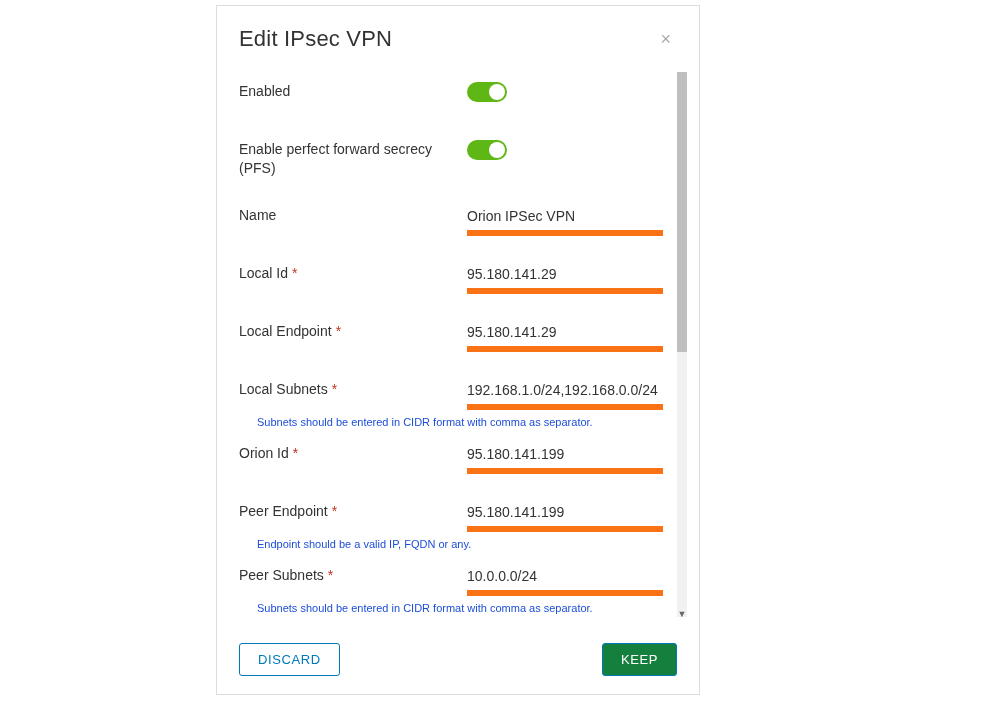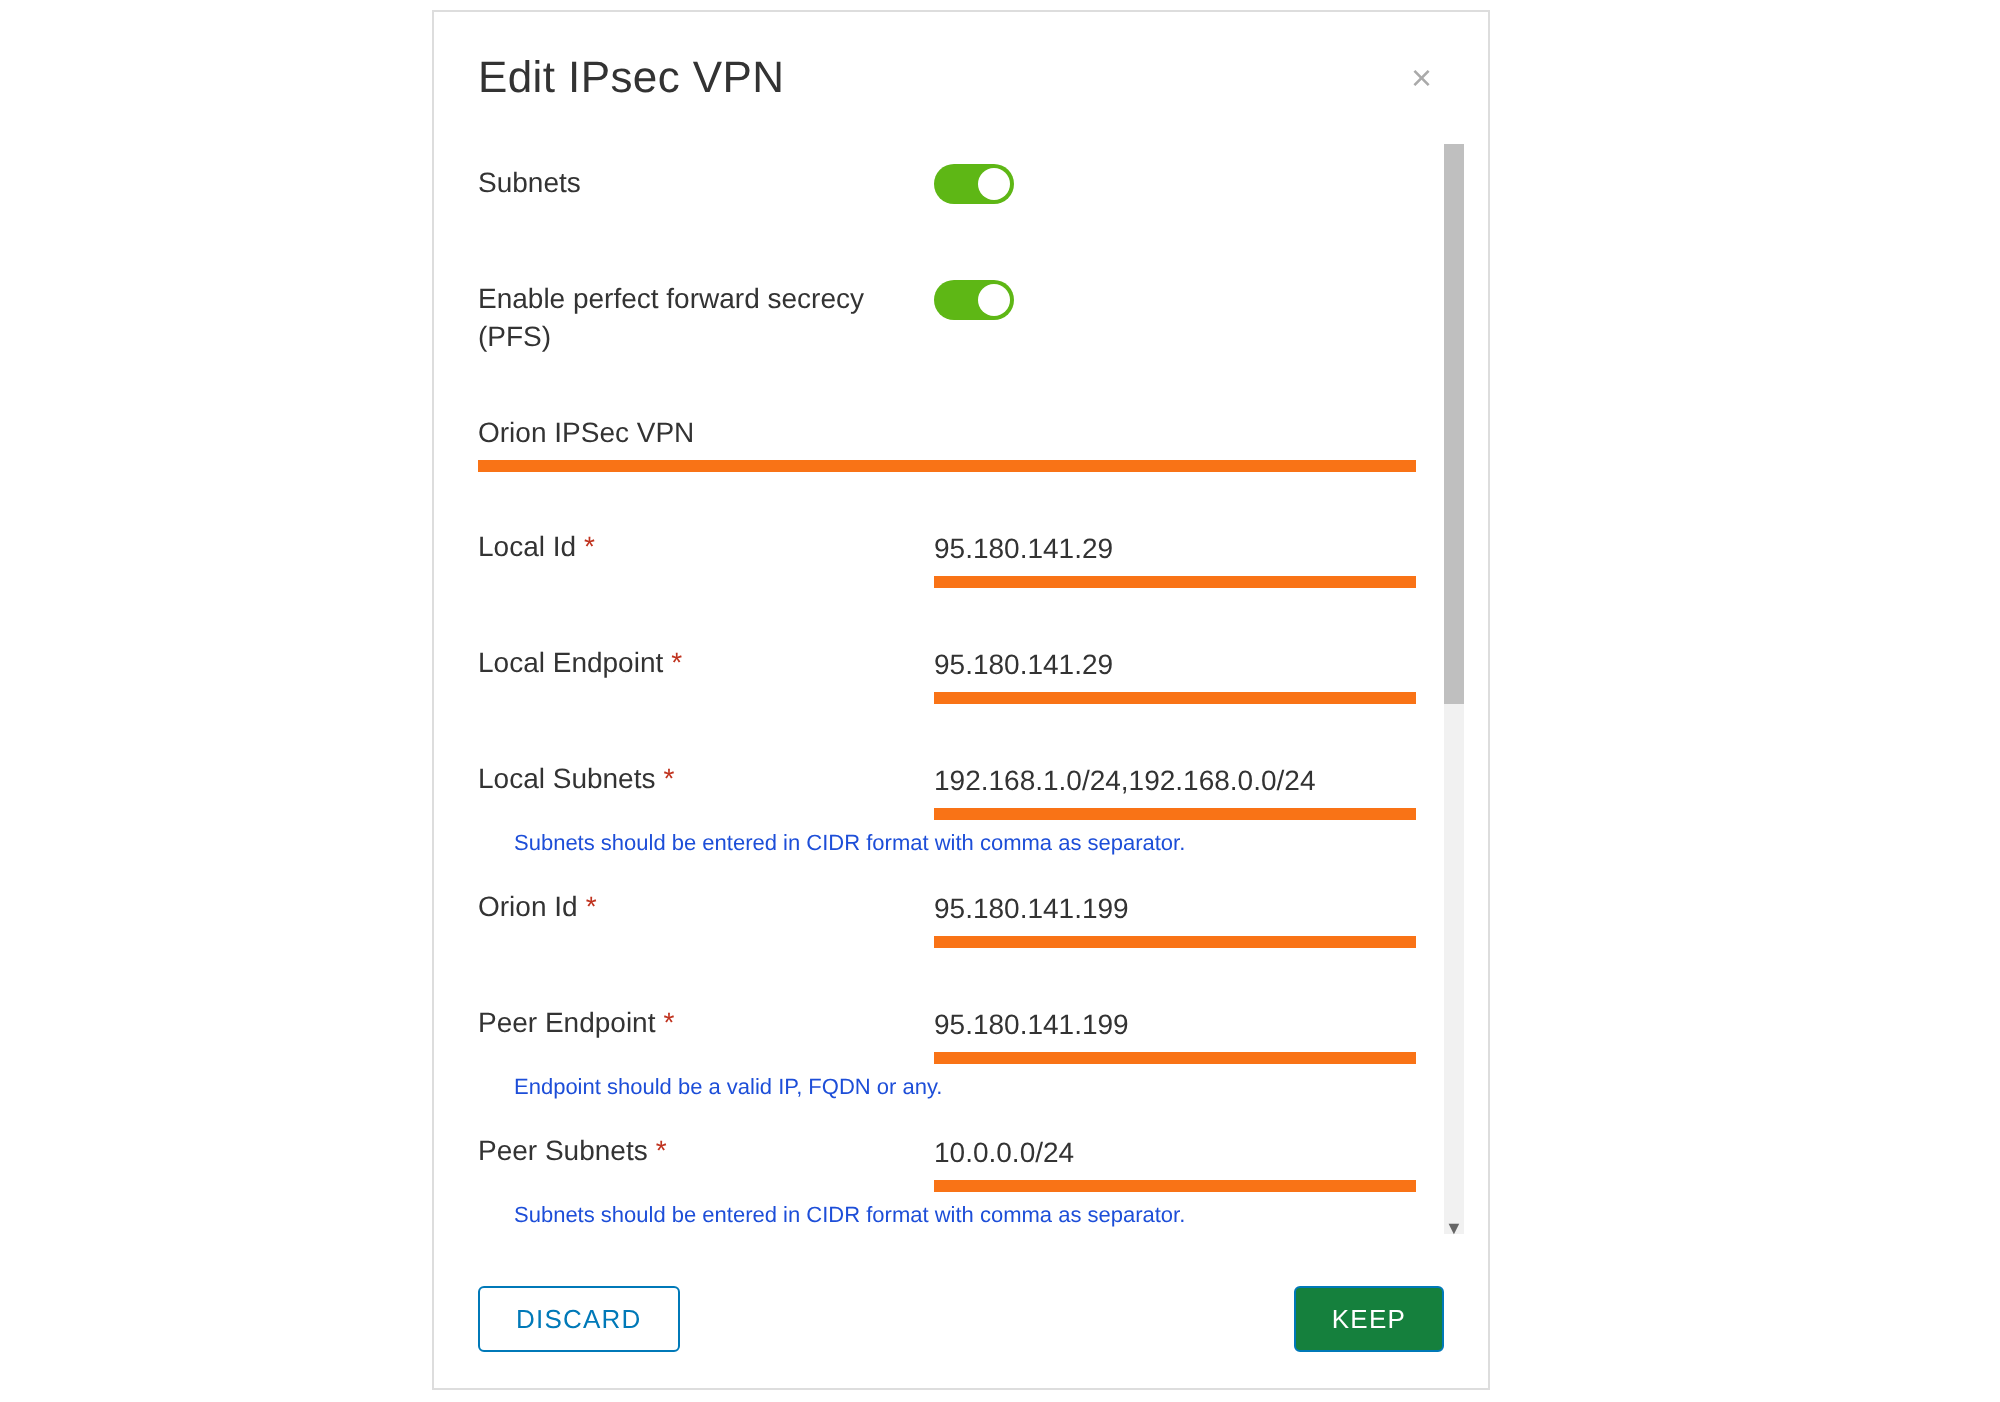--- a/index.html
+++ b/index.html
@@ -9,21 +9,21 @@
     height: 701px;
     background: #fff;
     font-family: "Segoe UI", "Helvetica Neue", Arial, sans-serif;
     font-size: 14px;
     color: #333;
   }
   .dialog {
     position: absolute;
     left: 216px;
     top: 5px;
-    width: 529px;
+    width: 484px;
     height: 690px;
     border: 1px solid #ddd;
     box-sizing: border-box;
     background: #fff;
     display: flex;
     flex-direction: column;
   }
   .dialog-header {
     display: flex;
     align-items: center;
@@ -183,38 +183,39 @@
 
   <div class="dialog-header">
     <div class="dialog-title">Edit IPsec VPN</div>
     <div class="close-x">×</div>
   </div>
 
   <div class="dialog-body-wrap">
     <div class="dialog-body">
 
       <div class="row gap-lg">
-        <div class="label-col">Subnets</div>
+        <div class="label-col">Enabled</div>
         <div class="input-col">
           <div class="toggle on">
               <div class="knob"></div>
             </div>
         </div>
       </div>
 
       <div class="row gap-lg">
         <div class="label-col">Enable perfect forward secrecy (PFS)</div>
         <div class="input-col">
           <div class="toggle on">
               <div class="knob"></div>
             </div>
         </div>
       </div>
 
       <div class="row gap-lg">
+        <div class="label-col">Name</div>
         <div class="input-col">
           <input class="text-input" value="Orion IPSec VPN" style="">
         </div>
       </div>
 
       <div class="row gap-lg">
         <div class="label-col">
           <span>Local Id</span><span class="req">*</span>
         </div>
         <div class="input-col">

